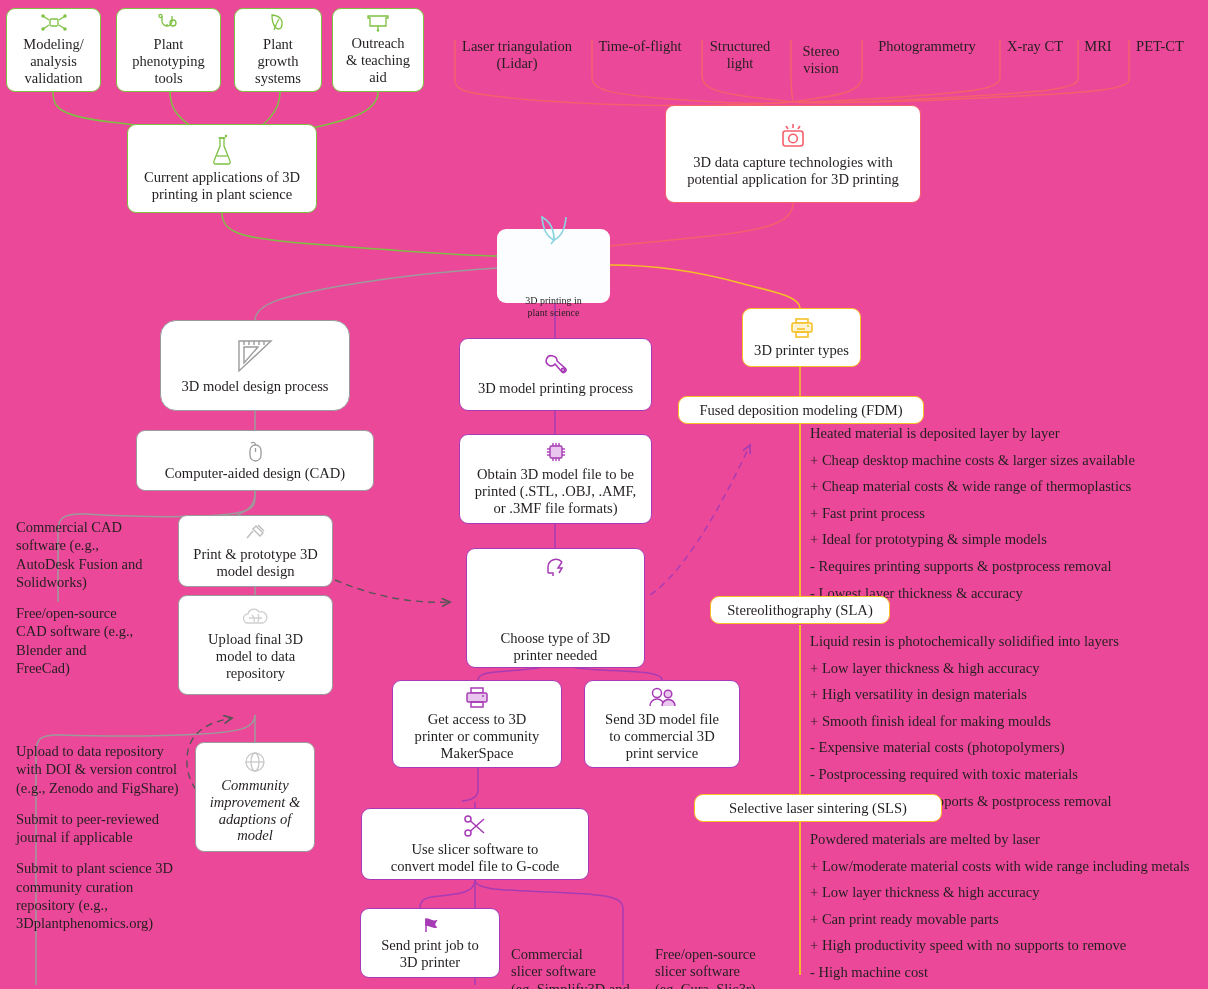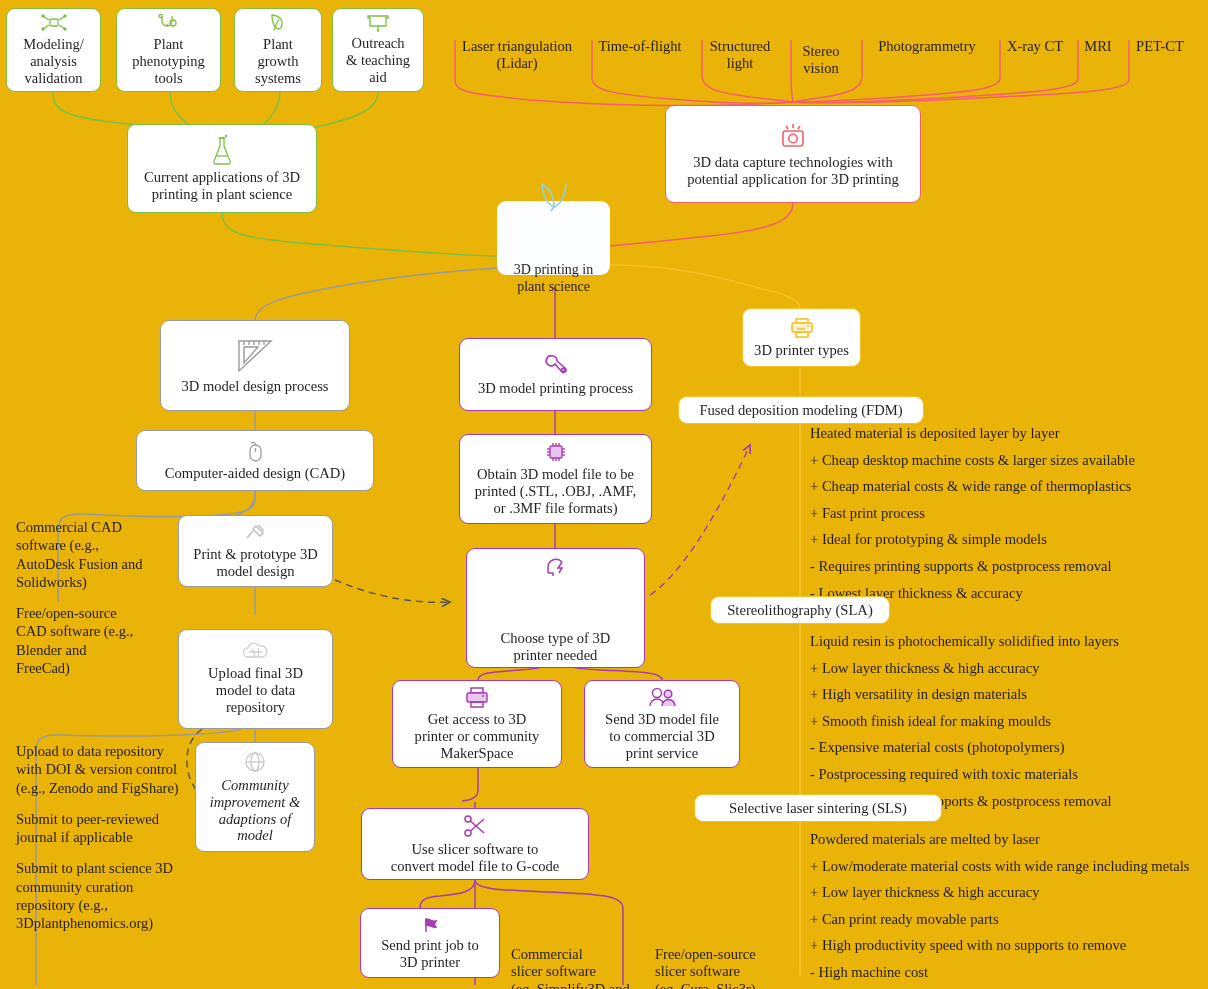--- a/index.html
+++ b/index.html
@@ -1,17 +1,17 @@
 <!DOCTYPE html>
 <html><head>
 <meta charset="utf-8">
 <style>
   html,body{margin:0;padding:0;background:#fafbfc;}
   body{font-family:"Liberation Serif","DejaVu Serif",serif;color:#231f20;}
-  #canvas{position:relative;width:1208px;height:989px;background:#eab308;overflow:hidden;}
+  #canvas{position:relative;width:1208px;height:989px;background:#ec4899;overflow:hidden;}
   svg#wires{position:absolute;left:0;top:0;width:1208px;height:989px;pointer-events:none;}
   .node{position:absolute;box-sizing:border-box;border-radius:9px;background:#fff;
         display:flex;flex-direction:column;align-items:center;justify-content:center;
         text-align:center;line-height:1.16;padding:5px 7px;}
   .node .lbl{display:block;}
   .ico{display:block;margin-bottom:3px;line-height:0;}
   .green{border:1.6px solid #7dc142;}
   .red{border:1.6px solid #f4606c;}
   .grey{border:1.3px solid #9b9b9b;}
   .purple{border:1.6px solid #a63bb5;}
@@ -219,35 +219,35 @@
       <line x1="17" y1="3" x2="17" y2="7"></line>
             <line x1="10" y1="5" x2="12" y2="8"></line>
             <line x1="24" y1="5" x2="22" y2="8"></line>
           </g>
         </svg>
   </span>
   <span class="lbl" style="white-space:pre-line;">3D data capture technologies with
 potential application for 3D printing</span>
 </div>
 
-<div class="node plain" style="left:497px;top:201px;width:113px;height:74px;font-size:14px;gap:46px;">
+<div class="node plain" style="left:497px;top:229px;width:113px;height:74px;font-size:10px;gap:46px;">
   <span class="ico">
     <svg width="34" height="32" viewBox="0 0 34 32">
           <g stroke="#8bd3e0" stroke-width="1.7" fill="none">
       <path d="M5,3 C6,15 10,23 17,26 C17,17 14,8 5,3 z"></path>
             <path d="M29,3 C28,15 24,23 17,26"></path>
       <path d="M17,26 L14,30"></path>
           </g>
         </svg>
   </span>
   <span class="lbl" style="white-space:pre-line;">3D printing in
 plant science</span>
 </div>
 
-<div class="node grey" style="left:160px;top:320px;width:190px;height:91px;font-size:14.6px;">
+<div class="node grey" style="left:160px;top:320px;width:190px;height:91px;font-size:14.6px;border-radius:16px;">
   <span class="ico">
     <svg width="44" height="38" viewBox="0 0 44 38">
           <g stroke="#9b9b9b" stroke-width="1.4" fill="none">
       <path d="M6,4 L38,4 L6,34 z"></path>
             <path d="M11,10 L11,26 L25,10 z"></path>
       <line x1="11" y1="4" x2="11" y2="8"></line>
             <line x1="16" y1="4" x2="16" y2="8"></line>
             <line x1="21" y1="4" x2="21" y2="8"></line>
       <line x1="26" y1="4" x2="26" y2="8"></line>
             <line x1="31" y1="4" x2="31" y2="8"></line>
@@ -277,21 +277,21 @@
       <path d="M12,3 L19,10 L16,13 L9,6 z"></path>
             <line x1="9" y1="8" x2="3" y2="15"></line>
             <path d="M14,2 L20,8"></path>
           </g>
         </svg>
   </span>
   <span class="lbl" style="white-space:pre-line;">Print &amp; prototype 3D
 model design</span>
 </div>
 
-<div class="node grey" style="left:178px;top:629px;width:155px;height:100px;font-size:14.6px;">
+<div class="node grey" style="left:178px;top:595px;width:155px;height:100px;font-size:14.6px;">
   <span class="ico">
     <svg width="30" height="20" viewBox="0 0 30 20">
           <g stroke="#cfcfcf" stroke-width="1.3" fill="none">
       <path d="M7,15 a4.5,4.5 0 0 1 0,-9 a6,6 0 0 1 11,-2 a5,5 0 0 1 4,11 z"></path>
       <path d="M11,7 c2,2 3,4 2,7 M17,6 c1,3 1,5 0,8 M8,10 h13"></path>
           </g>
         </svg>
   </span>
   <span class="lbl" style="white-space:pre-line;">Upload final 3D
 model to data

